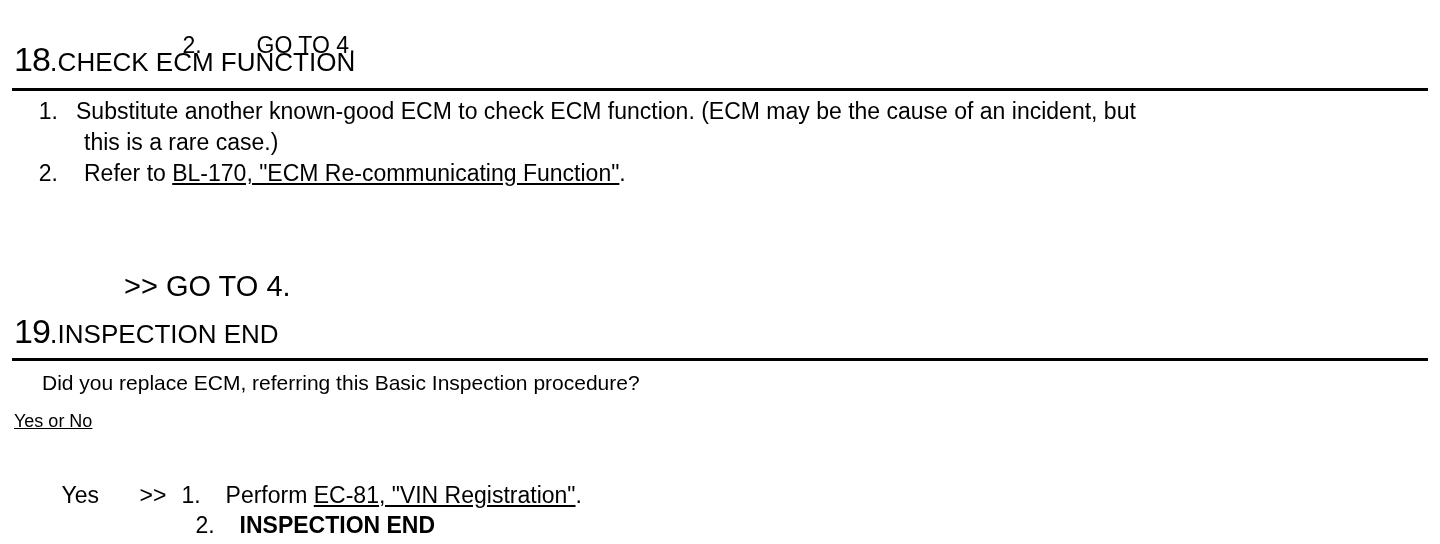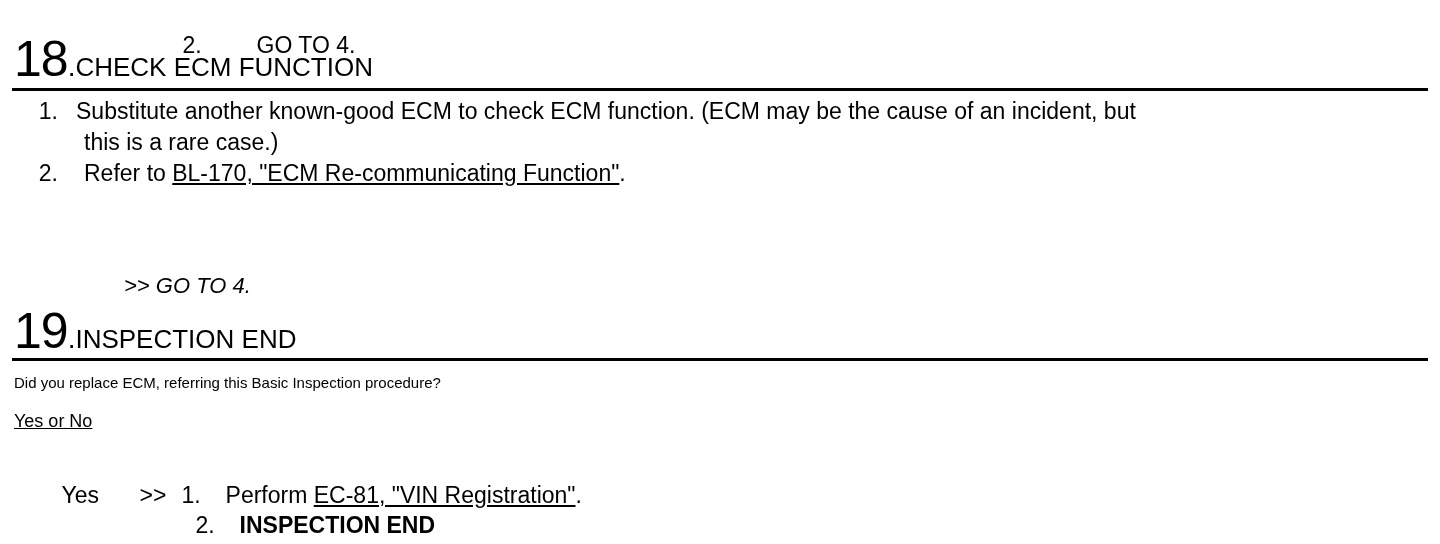--- a/index.html
+++ b/index.html
@@ -42,21 +42,21 @@
     padding-left: 55px;
   }
 
   
   .section-head {
     position: absolute;
     left: 14px;
     white-space: nowrap;
   }
   .section-head .big-num {
-    font-size: 50px;
+    font-size: 34px;
     line-height: 38px;
     font-weight: 400;
     letter-spacing: -1px;
     vertical-align: baseline;
     text-align: center;
   }
   .section-head .big-dot {
     font-size: 28px;
     vertical-align: baseline;
   }
@@ -96,32 +96,32 @@
     display: block;
     margin-left: 8px;
   }
   .u {
     text-decoration: underline;
   }
 
   
   .goto-line {
     position: absolute;
-    font-size: 22px;
+    font-size: 29px;
     line-height: 28px;
     white-space: pre;
-    font-style: italic;
   }
 
   
   .q-text {
     position: absolute;
-    font-size: 15px;
+    font-size: 21px;
     line-height: 28px;
     white-space: nowrap;
+    margin-left: 28px;
   }
   .yesno {
     position: absolute;
     font-size: 18px;
     line-height: 28px;
     text-decoration: underline;
     white-space: nowrap;
   }
 
   

